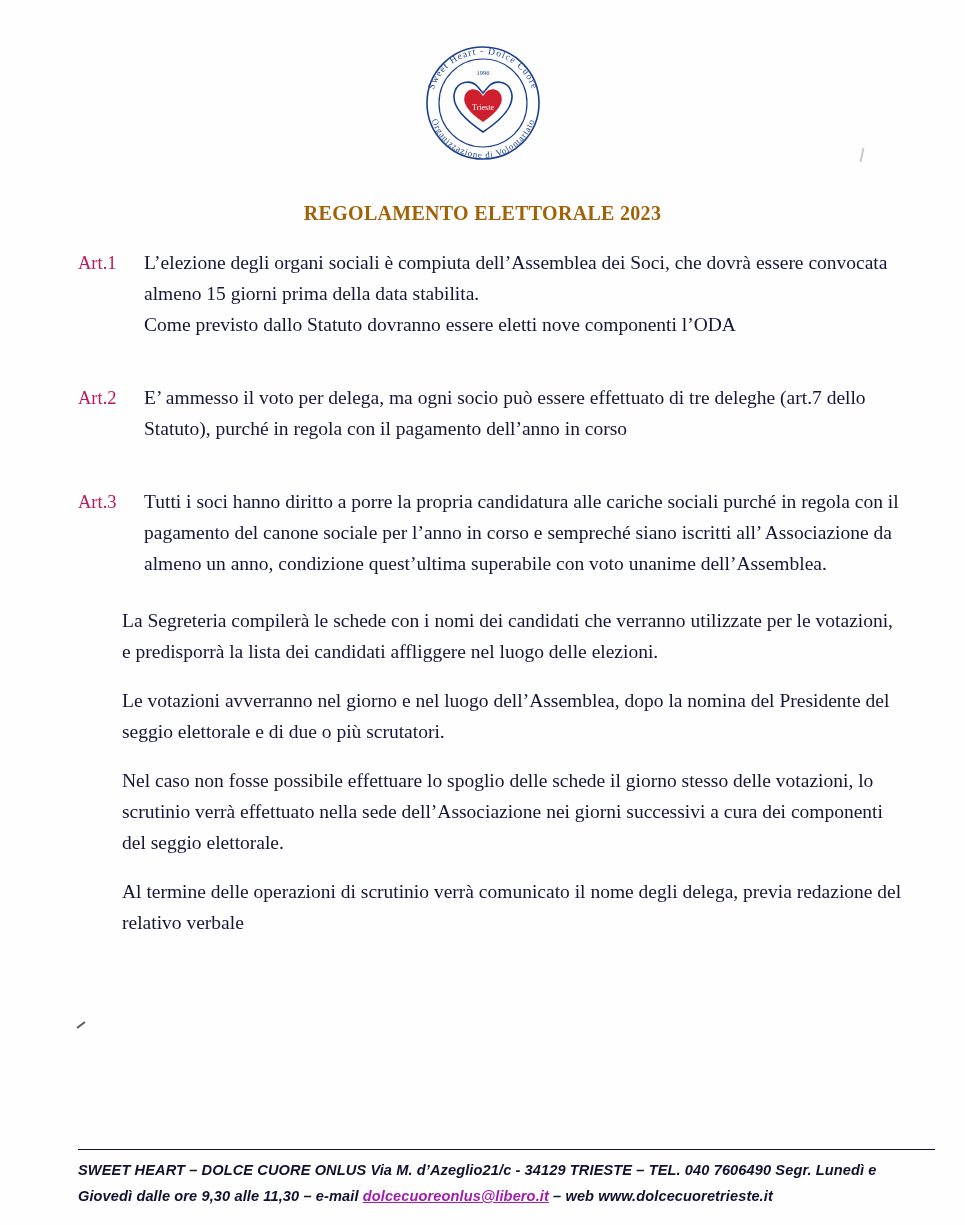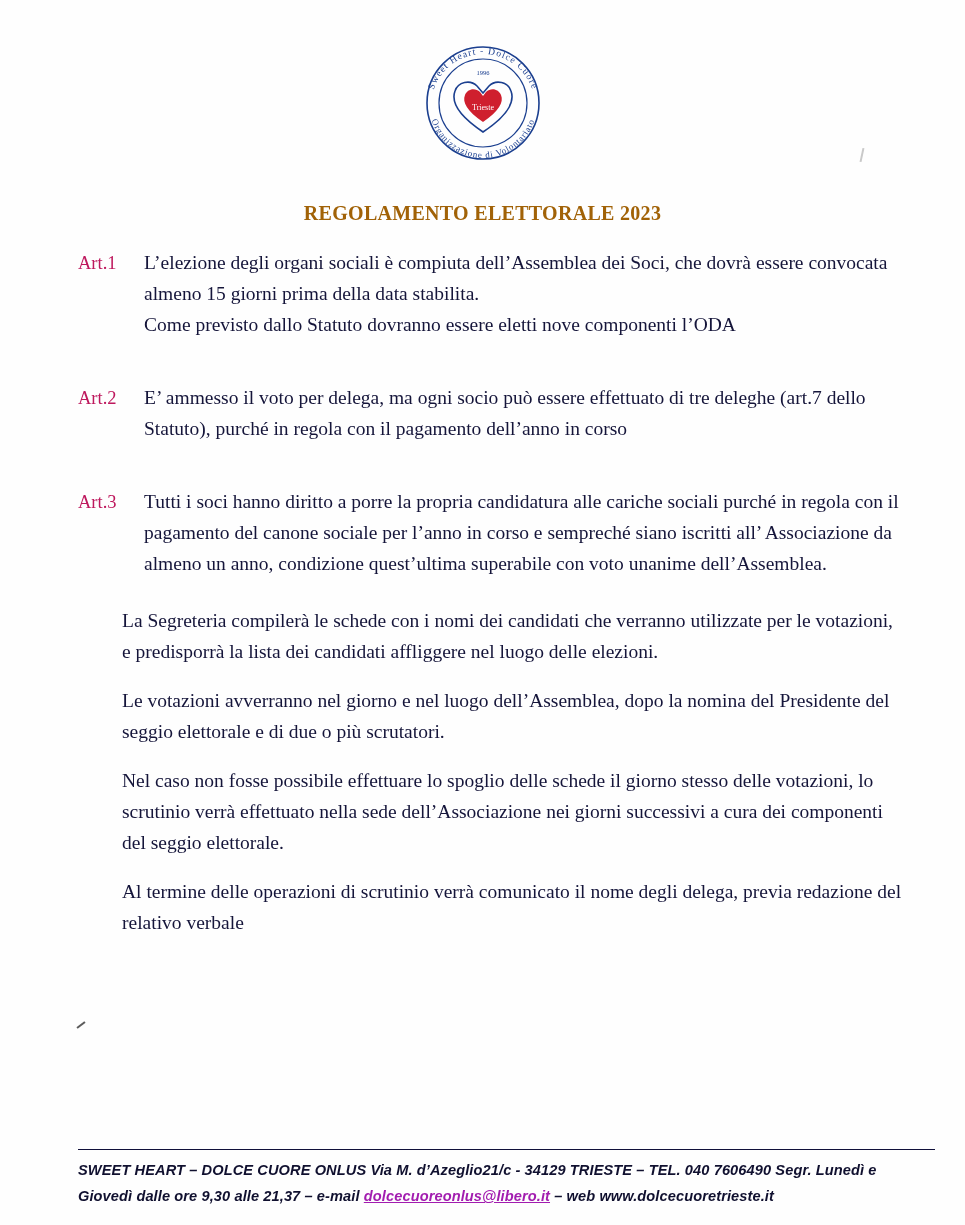--- a/index.html
+++ b/index.html
@@ -197,16 +197,16 @@
       <p class="para">La Segreteria compilerà le schede con i nomi dei candidati che verranno utilizzate per le votazioni, e predisporrà la lista dei candidati affliggere nel luogo delle elezioni.</p>
       <p class="para">Le votazioni avverranno nel giorno e nel luogo dell’Assemblea, dopo la nomina del Presidente del seggio elettorale e di due o più scrutatori.</p>
       <p class="para">Nel caso non fosse possibile effettuare lo spoglio delle schede il giorno stesso delle votazioni, lo scrutinio verrà effettuato nella sede dell’Associazione nei giorni successivi a cura dei componenti del seggio elettorale.</p>
       <p class="para">Al termine delle operazioni di scrutinio verrà comunicato il nome degli delega, previa redazione del relativo verbale</p>
     </div>
 
   </div>
 
   <div class="footer">
     <div>SWEET HEART – DOLCE CUORE ONLUS  Via M. d’Azeglio21/c -  34129 TRIESTE – TEL. 040 7606490 Segr.  Lunedì  e</div>
-    <div><span>Giovedì dalle ore 9,30 alle 21,37 – e-mail </span><span class="mail">dolcecuoreonlus@libero.it</span><span> – web  www.dolcecuoretrieste.it</span></div>
+    <div><span>Giovedì dalle ore 9,30 alle 11,30 – e-mail </span><span class="mail">dolcecuoreonlus@libero.it</span><span> – web  www.dolcecuoretrieste.it</span></div>
   </div>
 
 </div>
 
 </body></html>

